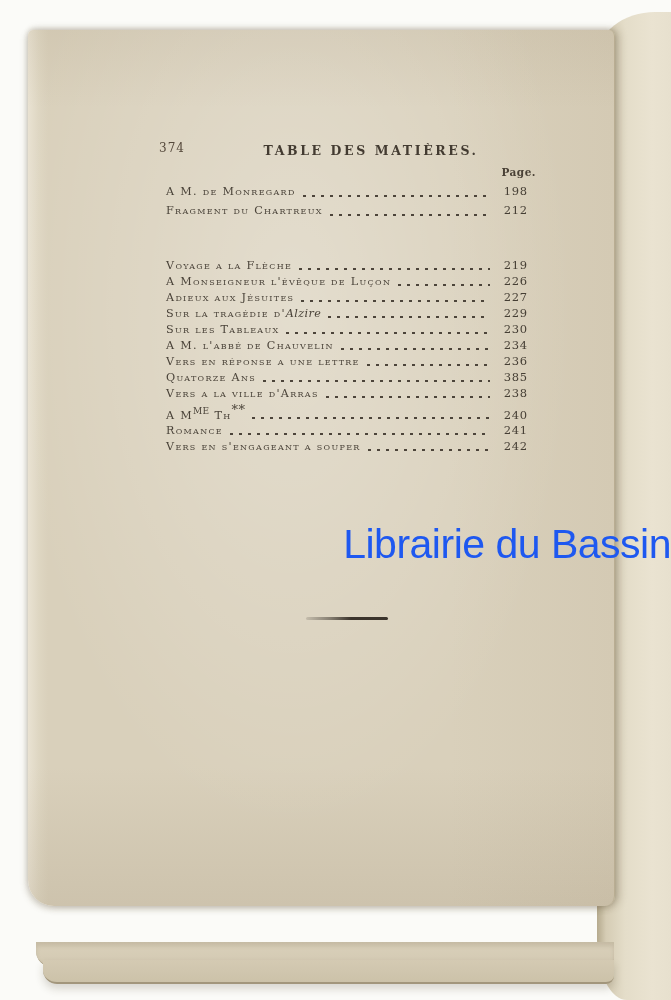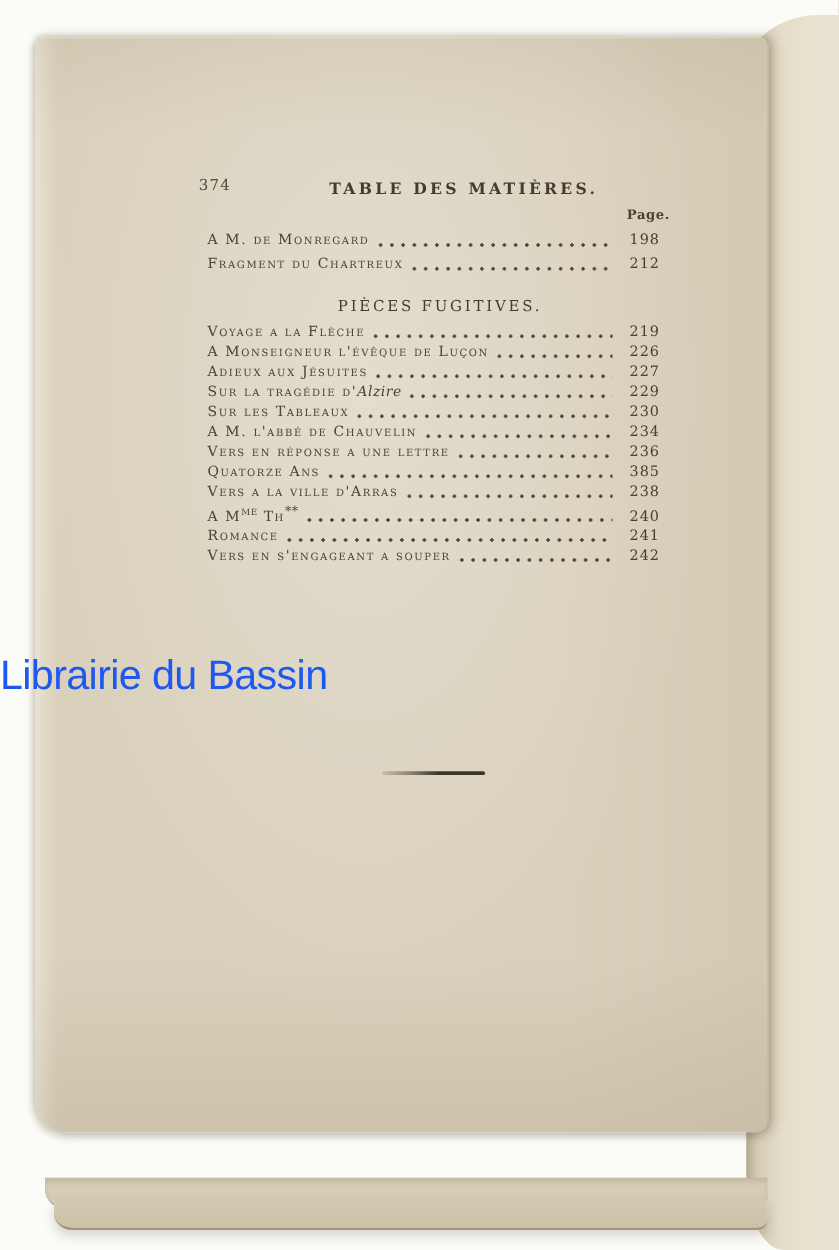--- a/index.html
+++ b/index.html
@@ -54,21 +54,21 @@
   .page-col-label{
     position:absolute;top:136px;right:-8px;font-size:10.5px;font-weight:700;
     letter-spacing:.5px;color:#4a4136;
   }
   
   .toc-row{display:flex;align-items:baseline;white-space:nowrap;}
   .toc-row .lbl{
     font-variant:small-caps;font-size:11.2px;letter-spacing:1.3px;color:#4a4339;
   }
   .toc-row .lbl .it{font-variant:normal;font-style:italic;letter-spacing:.4px;}
-  .toc-row .lbl sup{font-size:10px;letter-spacing:.4px;}
+  .toc-row .lbl sup{font-size:13px;letter-spacing:.4px;}
   .leader{
     flex:1;height:1em;margin:0 6px 0 4px;align-self:flex-end;
     background-image:radial-gradient(circle,#4c443a 1.15px,rgba(0,0,0,0) 1.45px);
     background-size:9px 6px;background-repeat:repeat-x;background-position:0 calc(100% - 2px);
   }
   .pnum{width:32px;text-align:right;font-size:11.5px;letter-spacing:.8px;color:#453e34;}
   .sec1{position:absolute;top:152px;left:0;right:0;}
   .sec1 .toc-row{line-height:18px;}
   .sec2-heading{
     position:absolute;top:204px;left:0;right:0;text-align:center;
@@ -76,23 +76,23 @@
   .sec2-heading span{
     position:relative;left:5px;font-size:12px;letter-spacing:2.2px;color:#453d33;white-space:nowrap;
   }
   .sec2{position:absolute;top:228px;left:0;right:0;}
   .sec2 .toc-row{line-height:15.4px;}
   .final{position:absolute;top:465px;left:0;right:0;}
   .final .toc-row{line-height:16px;}
   .final .lbl,.final .pnum{font-weight:700;color:#3c352c;}
   
   .watermark{
-    position:absolute;top:522px;left:0;right:0;text-align:left;
+    position:absolute;top:522px;left:0;right:0;text-align:right;
     font-family:"Liberation Sans","DejaVu Sans",sans-serif;
-    font-size:33px;letter-spacing:-.5px;line-height:1.1;white-space:nowrap;
+    font-size:41px;letter-spacing:-.5px;line-height:1.1;white-space:nowrap;
   }
   
   .divider{
     position:absolute;left:306px;top:617px;width:82px;height:3px;
     background:linear-gradient(90deg,rgba(59,52,44,.15),rgba(59,52,44,.55) 30%,#3b342c 55%);
     border-radius:2px;
   }
 </style>
 </head>
 <body>
@@ -119,23 +119,20 @@
           <span class="leader"></span>
           <span class="pnum">198</span>
         </div>
         <div class="toc-row">
           <span class="lbl">Fragment du Chartreux</span>
           <span class="leader"></span>
           <span class="pnum">212</span>
         </div>
       </div>
 
-      <div class="sec2-heading">
-        <span>PIÈCES FUGITIVES.</span>
-      </div>
 
       <div class="sec2">
         <div class="toc-row">
           <span class="lbl">Voyage a la Flèche</span>
           <span class="leader"></span>
           <span class="pnum">219</span>
         </div>
         <div class="toc-row">
           <span class="lbl">A Monseigneur l'évêque de Luçon</span>
           <span class="leader"></span>

